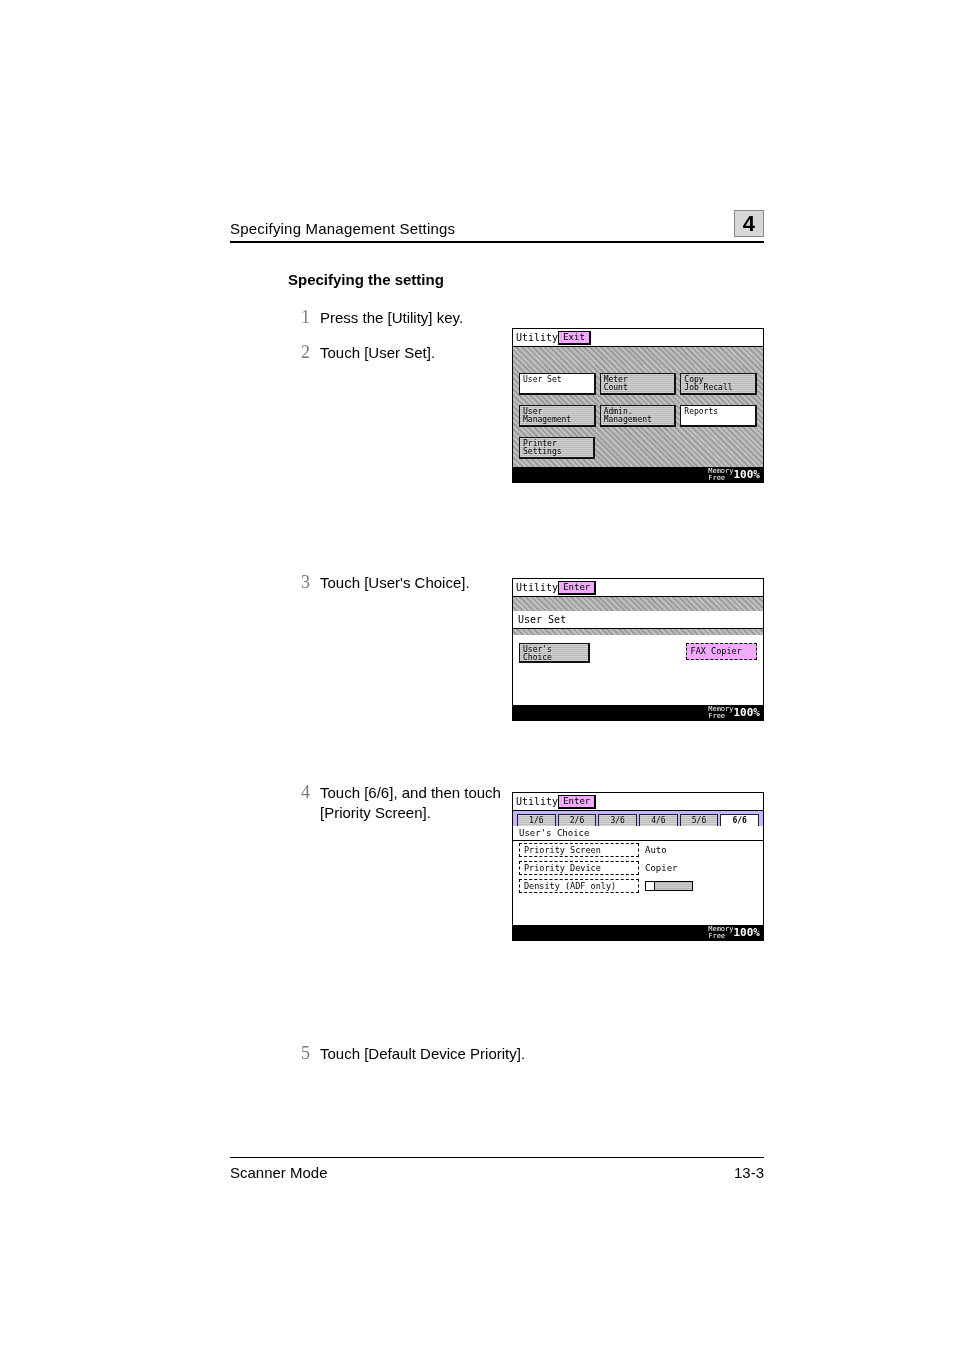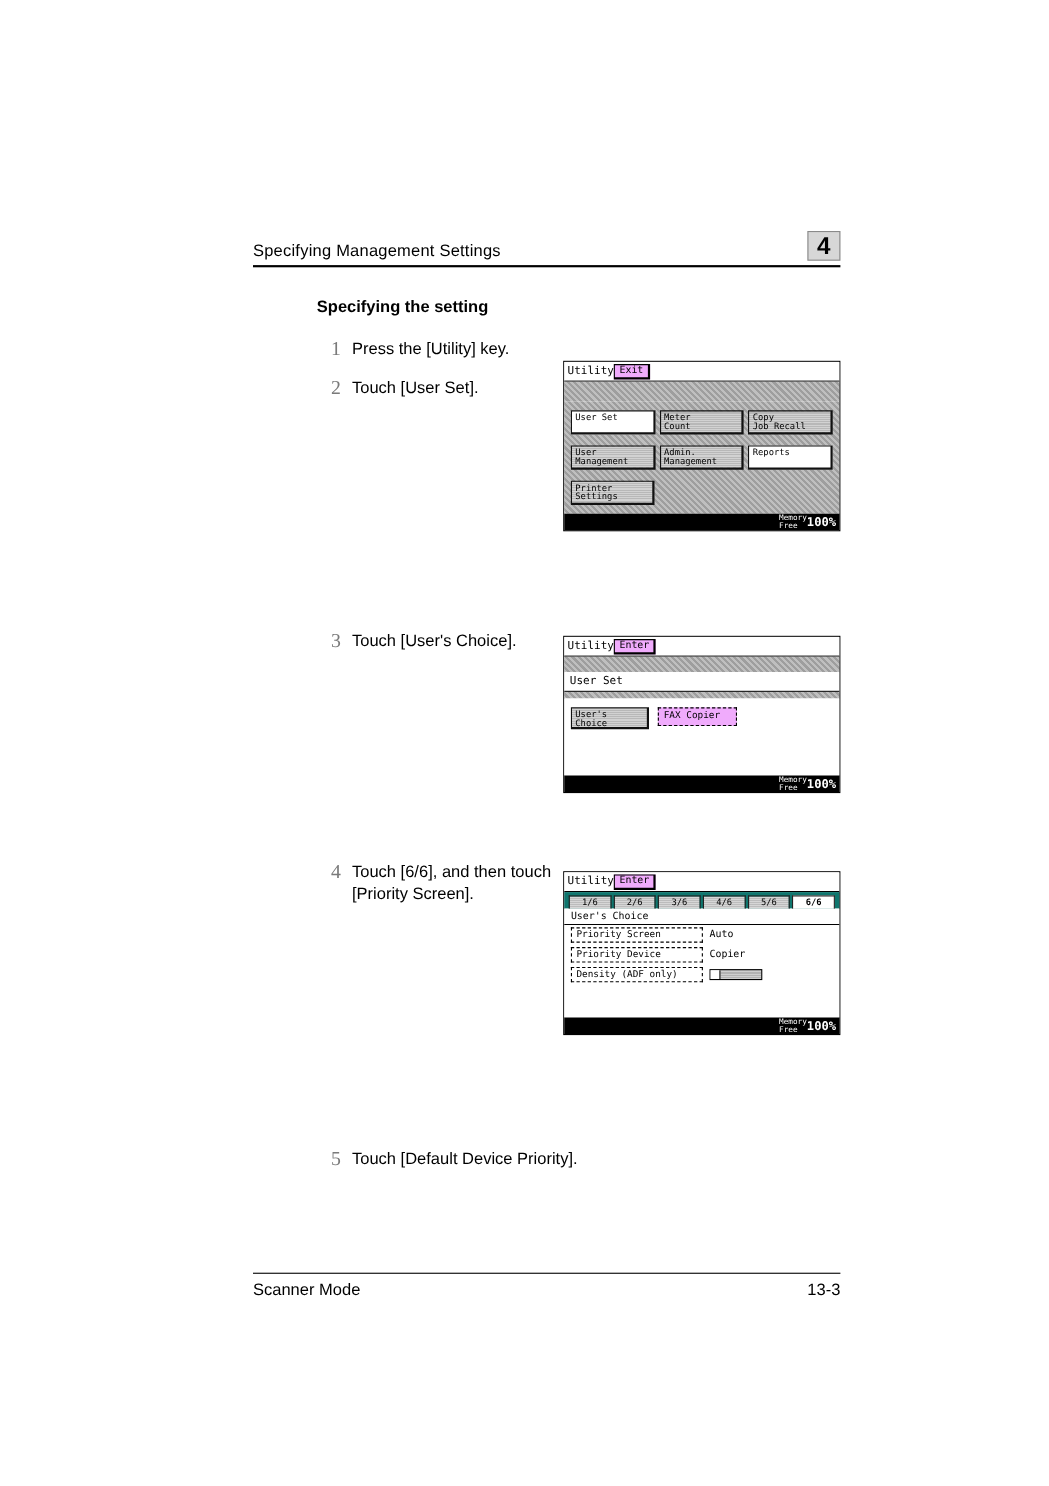--- a/index.html
+++ b/index.html
@@ -139,21 +139,21 @@
     padding:1px 3px;
   }
   .ui-footer .mem-label{font-size:7px; line-height:0.9; display:inline-block; text-align:left; vertical-align:middle; white-space:pre-line;}
   .ui-footer .mem-val{font-size:11px; font-weight:bold; vertical-align:middle;}
 
   .ui-sub-strip {
     background:#fff; padding:3px 5px; font-size:10px; border-bottom:1px solid #000;
   }
   .ui-body-white{ background:#fff; padding:8px 6px; min-height:70px;}
 
-  .tab-row{ display:flex; gap:2px; padding:3px 4px 0; background:#0f766e;}
+  .tab-row{ display:flex; gap:2px; padding:3px 4px 0; background:#c4b5fd;}
   .tab{
     flex:1; text-align:center;
     background: repeating-linear-gradient(0deg,#d6d6d6 0 1px,#bcbcbc 1px 2px);
     border:1px solid #222;
     border-bottom:none;
     font-size:8px;
     padding:1px 0;
   }
   .tab.active{ background:#fff; font-weight:bold;}
   .choice-header{ padding:2px 6px; font-size:9px; border-bottom:1px solid #000; background:#fff;}
@@ -272,21 +272,21 @@
   <div class="screenshot-col sc2">
     <div class="ui-box">
       <div class="ui-titlebar">
         <span class="ui-titlebar-label">Utility</span>
         <span class="ui-btn">Enter</span>
       </div>
       <div class="hatch-strip" style="height:14px;"></div>
       <div class="ui-sub-strip">User Set</div>
       <div class="hatch-strip" style="height:6px;"></div>
       <div class="ui-body-white">
-        <div style="display:flex; gap:8px;">
+        <div style="display:flex; gap:8px;justify-content:space-between;">
           <div class="tile" style="flex:0 0 30%; height:20px;">User's
 Choice</div>
           <div class="ui-btn dashed" style="flex:0 0 30%; height:17px; font-size:8.5px; display:flex; align-items:center;">FAX Copier</div>
         </div>
       </div>
       <div class="ui-footer">
         <span class="mem-label">Memory
 Free</span><span class="mem-val">100%</span>
       </div>
     </div>

